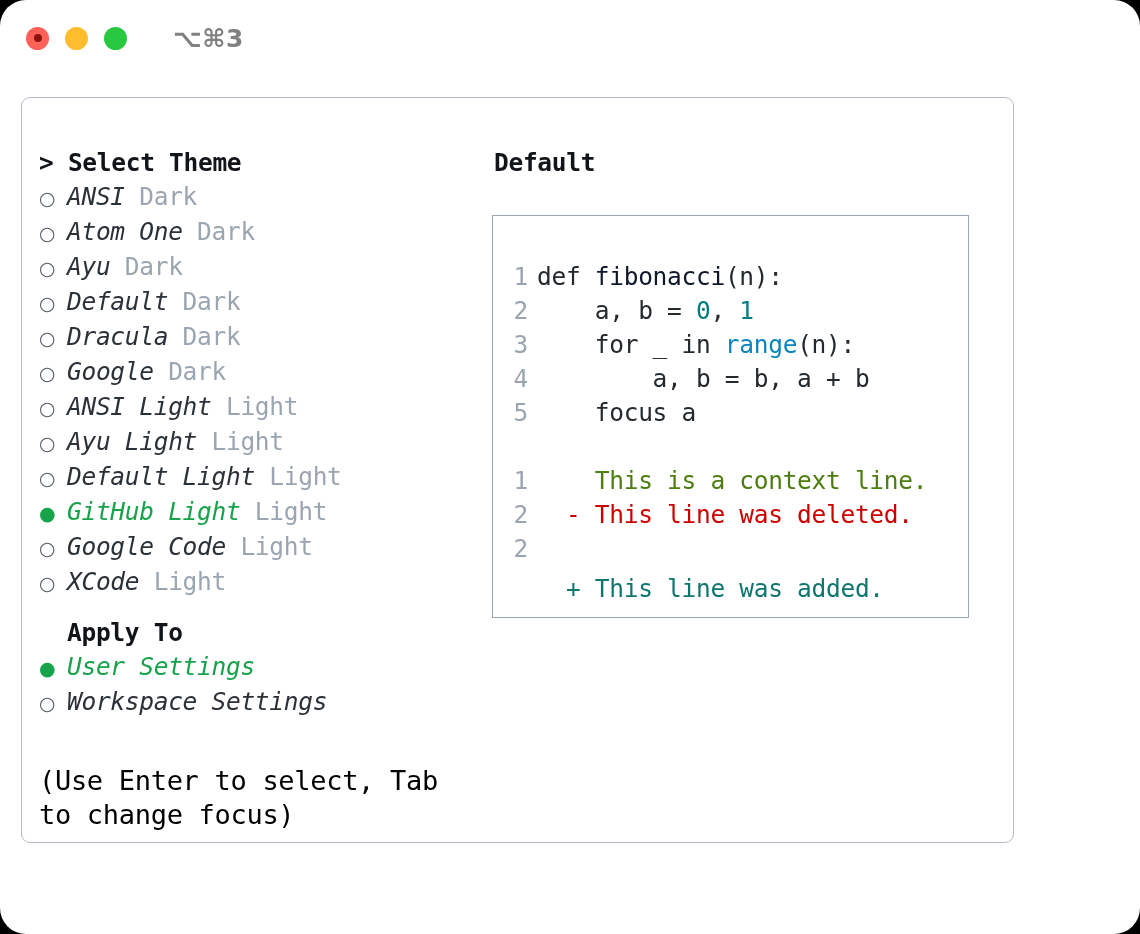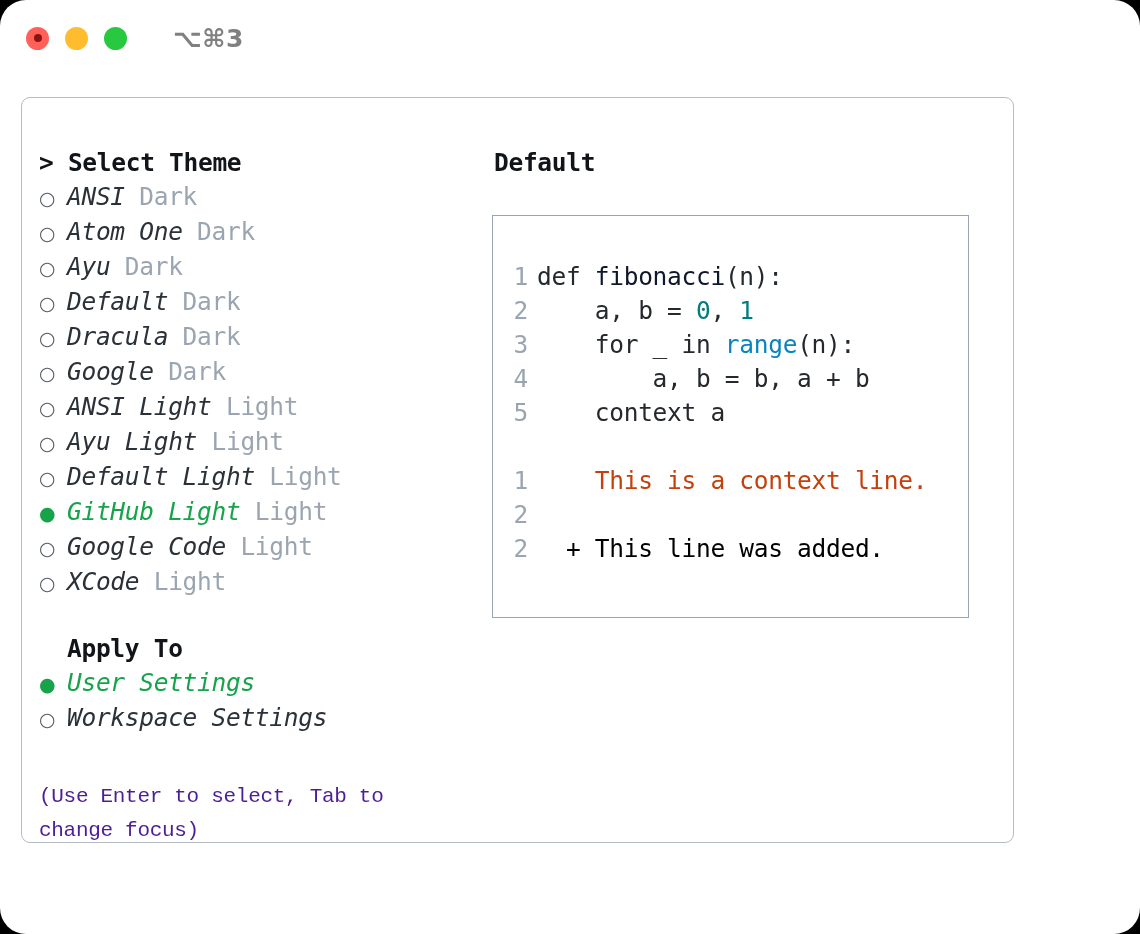--- a/index.html
+++ b/index.html
@@ -97,21 +97,21 @@
   .section-head {
     font-size: 24.5px;
     font-weight: bold;
     color: #111418;
     line-height: 34px;
     white-space: pre;
     letter-spacing: -0.3px;
   }
   .section-head.apply {
     padding-left: 28px;
-    margin-top: 32px;
+    margin-top: 16px;
   }
 
   .list { margin-top: 0; }
 
   .item {
     display: flex;
     align-items: baseline;
     line-height: 34px;
     white-space: pre;
     font-size: 24.5px;
@@ -125,26 +125,25 @@
     line-height: 34px;
     font-family: "DejaVu Sans", "Liberation Sans", sans-serif;
   }
   .item.selected .bullet { color: #16a34a; }
   .item .label { color: #2b3138; font-style: italic; }
   .item.selected .label { color: #16a34a; }
   .item .variant { color: #9aa5b1; text-align: right; }
 
   .hint {
     margin-top: 44px;
-    font-size: 21px;
-    line-height: 34px;
-    color: #4c1d95;
+    font-size: 27px;
+    line-height: 34px;
+    color: #000000;
     width: 410px;
     letter-spacing: -0.3px;
-    font-family: Liberation Mono, monospace;
   }
 
   
   .right-col {
     padding: 48px 0 0 0;
     box-sizing: border-box;
     flex: 1;
   }
   .preview-head {
     font-size: 24.5px;
@@ -177,23 +176,23 @@
     color: #9aa5b1;
     padding-right: 9px;
     box-sizing: border-box;
   }
   .code-text { color: #24292e; }
   .tok-fn    { color: #0f172a; }
   .tok-num   { color: #007d7d; }
   .tok-builtin { color: #0a84c0; }
 
   .diff-gap { height: 34px; }
-  .diff-context { color: #c2410c; }
+  .diff-context { color: #4d7c0f; }
   .diff-del { color: #cc0000; }
-  .diff-add { color: #000000; }
+  .diff-add { color: #0f766e; margin-top: 40px; }
 </style>
 </head>
 <body>
 
 <div class="window">
 
   <div class="titlebar">
     <div class="lights">
       <div class="light red"></div>
       <div class="light yellow"></div>
@@ -235,26 +234,26 @@
       </div>
 
       <div class="right-col">
         <div class="preview-head">Default</div>
         <div class="preview-box">
           <div id="code-sample">
               <div class="code-line"><span class="lineno">1</span><span><span class="code-text">def </span><span class="tok-fn">fibonacci</span><span class="code-text">(n):</span></span></div>
               <div class="code-line"><span class="lineno">2</span><span><span class="code-text">    a, b = </span><span class="tok-num">0</span><span class="code-text">, </span><span class="tok-num">1</span></span></div>
               <div class="code-line"><span class="lineno">3</span><span><span class="code-text">    for _ in </span><span class="tok-builtin">range</span><span class="code-text">(n):</span></span></div>
               <div class="code-line"><span class="lineno">4</span><span><span class="code-text">        a, b = b, a + b</span></span></div>
-              <div class="code-line"><span class="lineno">5</span><span><span class="code-text">    context a</span></span></div>
+              <div class="code-line"><span class="lineno">5</span><span><span class="code-text">    focus a</span></span></div>
             </div>
           <div class="diff-gap"></div>
           <div id="diff-sample">
               <div class="code-line"><span class="lineno">1</span><span class="diff-context">    This is a context line.</span></div>
-              <div class="code-line"><span class="lineno">2</span></div>
+              <div class="code-line"><span class="lineno">2</span><span class="diff-del">  - This line was deleted.</span></div>
               <div class="code-line"><span class="lineno">2</span><span class="diff-add">  + This line was added.</span></div>
             </div>
         </div>
       </div>
 
     </div>
   </div>
 </div>
 
 </body></html>

